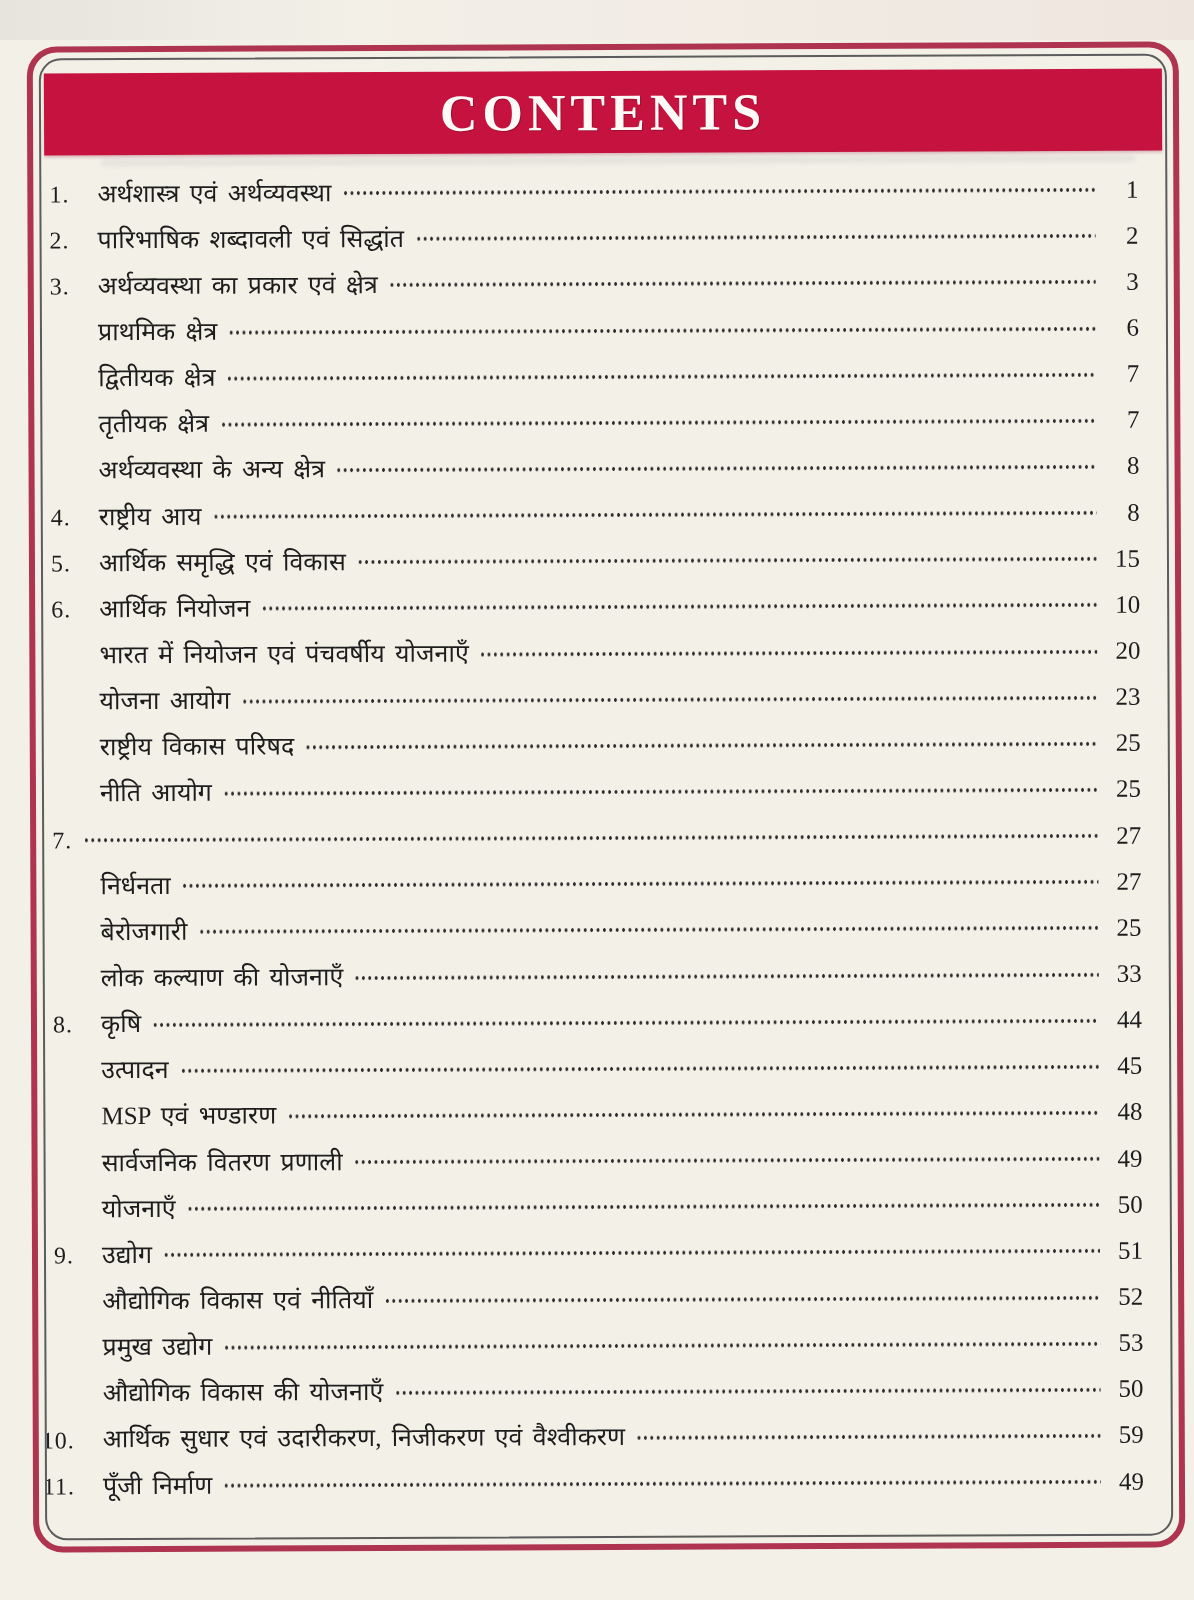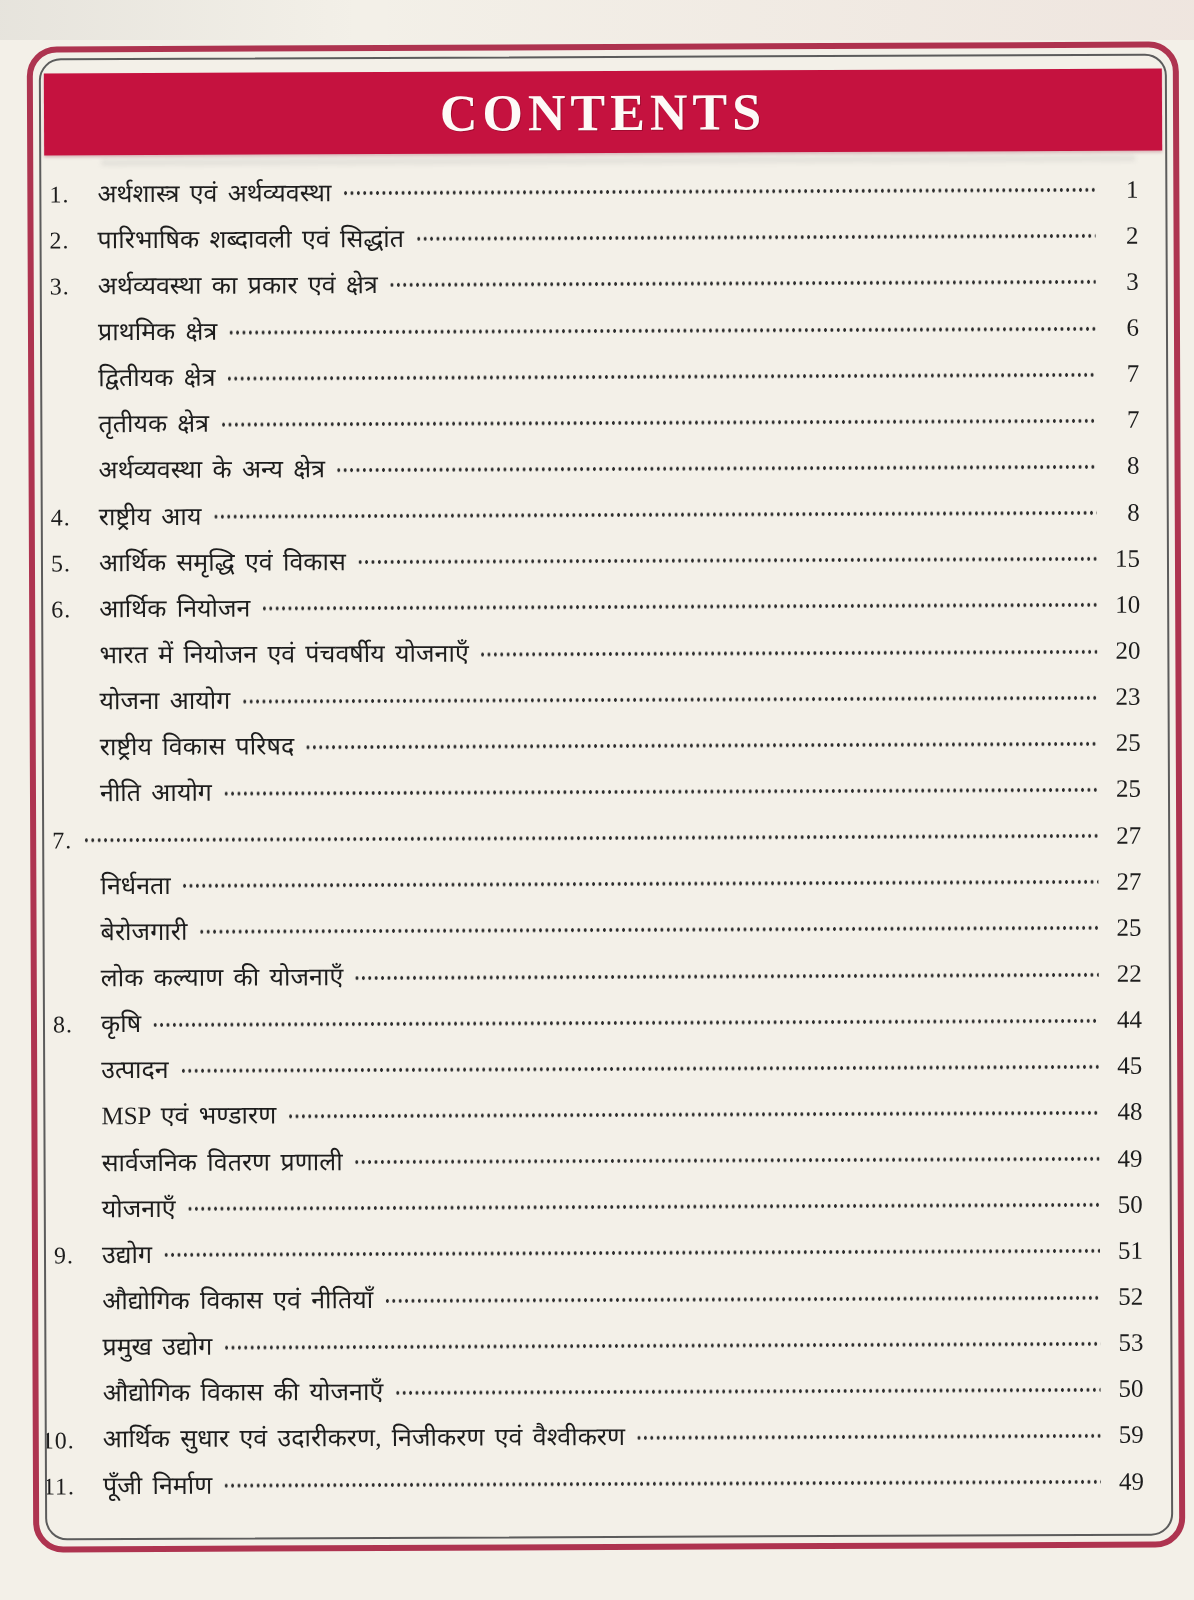--- a/index.html
+++ b/index.html
@@ -218,21 +218,21 @@
         <div class="row">
     <span class="num"></span>
     <span class="title">बेरोजगारी</span>
     <span class="dots"></span>
     <span class="pageno">25</span>
   </div>
         <div class="row">
     <span class="num"></span>
     <span class="title">लोक कल्याण की योजनाएँ</span>
     <span class="dots"></span>
-    <span class="pageno">22</span>
+    <span class="pageno">33</span>
   </div>
         <div class="row">
     <span class="num">8.</span>
     <span class="title">कृषि</span>
     <span class="dots"></span>
     <span class="pageno">44</span>
   </div>
         <div class="row">
     <span class="num"></span>
     <span class="title">उत्पादन</span>

